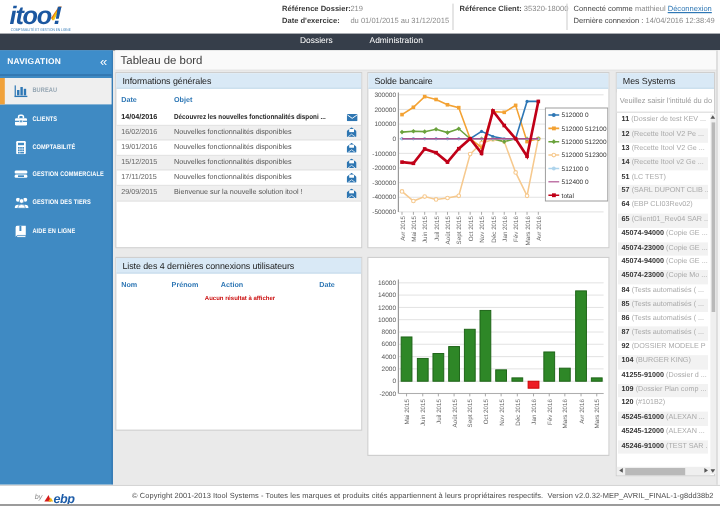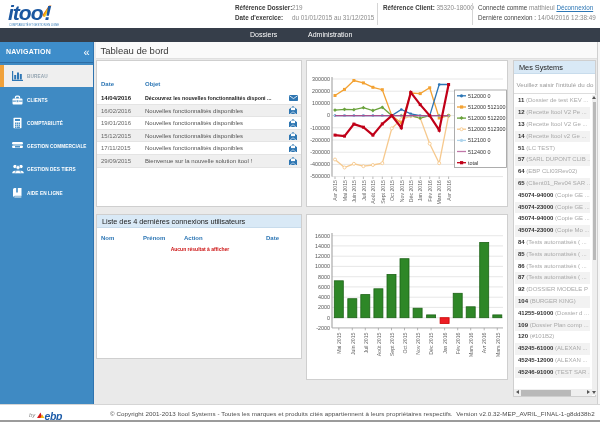--- a/index.html
+++ b/index.html
@@ -151,20 +151,21 @@
     </div>
 </div>
 
 <div id="content">
   <div id="titlebar">
       <span>Tableau de bord</span>
     </div>
 </div>
 
 <div class="panel" id="p-info" style="left:96px;top:60px;width:206px;height:147px">
+  <div class="phead">Informations générales</div>
   <div class="abs thead" style="left:4px;top:20px">Date</div>
   <div class="abs thead" style="left:48px;top:20px">Objet</div>
   <div class="irow first" style="top:31px">
       <span class="d">14/04/2016</span>
       <span class="o">Découvrez les nouvelles fonctionnalités disponi ...</span>
       <span class="e"><svg width="9" height="6">
           <rect x="0" y="0" width="9" height="6" rx="0.8" fill="#2e76b2"></rect>
           <path d="M0.5 0.8 L4.5 3.6 L8.5 0.8" stroke="#fff" stroke-width="0.8" fill="none"></path>
         </svg></span>
     </div>
@@ -213,20 +214,21 @@
       <span class="o">Bienvenue sur la nouvelle solution itool !</span>
       <span class="e"><svg width="8" height="8">
           <path d="M0 3.2 L4 0 L8 3.2 V8 H0 Z" fill="#2e76b2"></path>
           <rect x="2" y="1.5" width="4" height="2.6" fill="#fff"></rect>
           <path d="M0 3.4 L4 6.2 L8 3.4 V8 H0 Z" fill="#2e76b2"></path>
           <path d="M1 8 L4 5.8 L7 8" stroke="#fff" stroke-width="0.6" fill="none"></path>
         </svg></span>
     </div>
 </div>
 <div class="panel" id="p-solde" style="left:306px;top:60px;width:202px;height:147px">
+  <div class="phead">Solde bancaire</div>
   <svg id="ch1" width="200" height="133" viewBox="0 0 200 133" style="position:absolute;left:0;top:13px">
 <line x1="25" y1="5.0" x2="196" y2="5.0" stroke="#dcdcdc" stroke-width="0.7"></line>
 <text x="23" y="6.8" text-anchor="end" font-size="5.4" fill="#555">300000</text>
 <line x1="25" y1="17.2" x2="196" y2="17.2" stroke="#dcdcdc" stroke-width="0.7"></line>
 <text x="23" y="19.0" text-anchor="end" font-size="5.4" fill="#555">200000</text>
 <line x1="25" y1="29.4" x2="196" y2="29.4" stroke="#dcdcdc" stroke-width="0.7"></line>
 <text x="23" y="31.2" text-anchor="end" font-size="5.4" fill="#555">100000</text>
 <line x1="25" y1="41.6" x2="196" y2="41.6" stroke="#dcdcdc" stroke-width="0.7"></line>
 <text x="23" y="43.4" text-anchor="end" font-size="5.4" fill="#555">0</text>
 <line x1="25" y1="53.8" x2="196" y2="53.8" stroke="#dcdcdc" stroke-width="0.7"></line>

